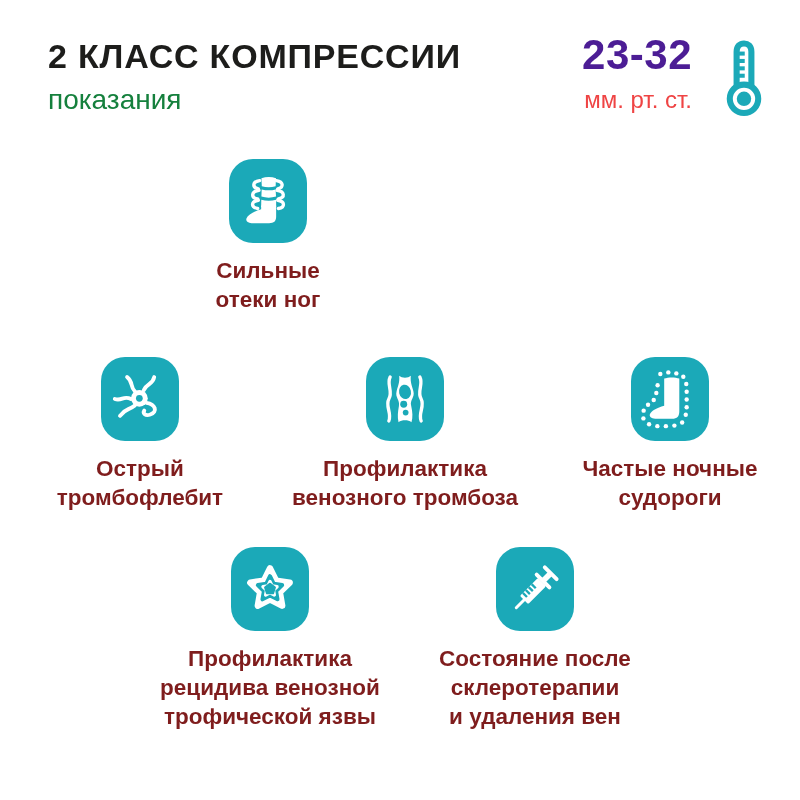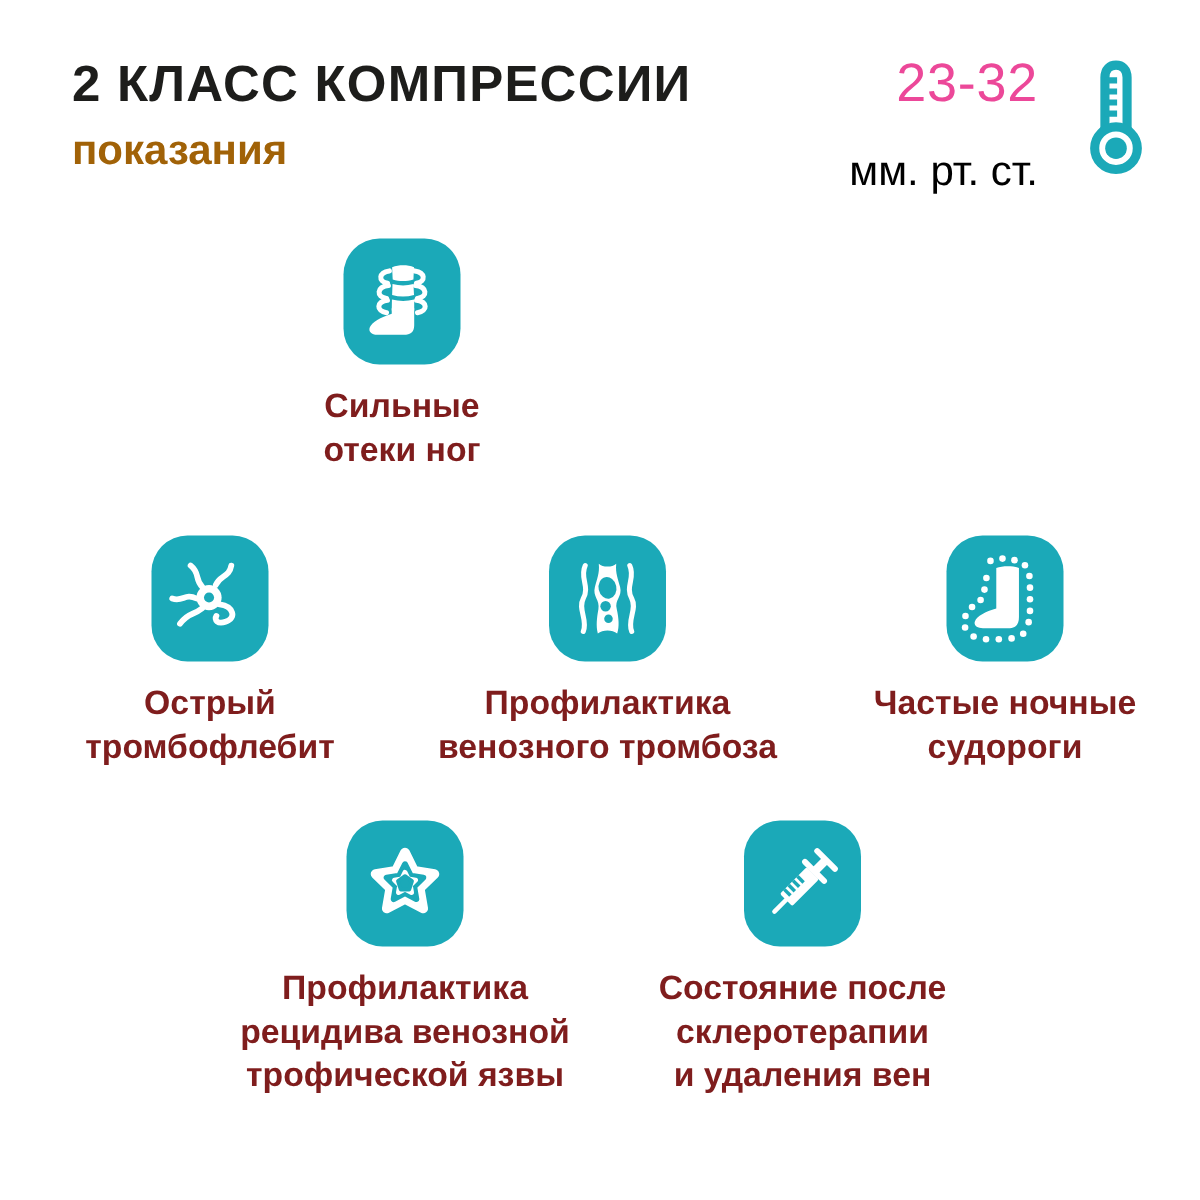--- a/index.html
+++ b/index.html
@@ -13,30 +13,30 @@
   .page { position: relative; width: 792px; height: 800px; background: #ffffff; overflow: hidden; }
 
   
   .title {
     position: absolute; left: 48px; top: 38px;
     font-size: 34px; font-weight: 700; letter-spacing: 0.8px;
     line-height: 1.1; color: #1d1d1b;
   }
   .subtitle {
     position: absolute; left: 48px; top: 84px;
-    font-size: 28px; font-weight: 700; color: #a16207;
+    font-size: 28px; font-weight: 400; color: #15803d;
   }
   .pressure {
     position: absolute; right: 100px; top: 36px; text-align: right;
   }
   .pressure-value {
-    font-size: 36px; font-weight: 400; letter-spacing: 0.5px; line-height: 38px; color: #ec4899;
+    font-size: 42px; font-weight: 700; letter-spacing: 0.5px; line-height: 38px; color: #4c1d95;
   }
   .pressure-unit {
-    font-size: 28px; font-weight: 400; margin-top: 24px; color: #000000;
+    font-size: 24px; font-weight: 400; margin-top: 12px; color: #ef4444;
   }
   .thermo { position: absolute; left: 720px; top: 36px; width: 48px; height: 85px; }
 
   
   .cell {
     position: absolute; transform: translateX(-50%);
     width: 264px;
     display: flex; flex-direction: column; align-items: center;
   }
   .tile {

